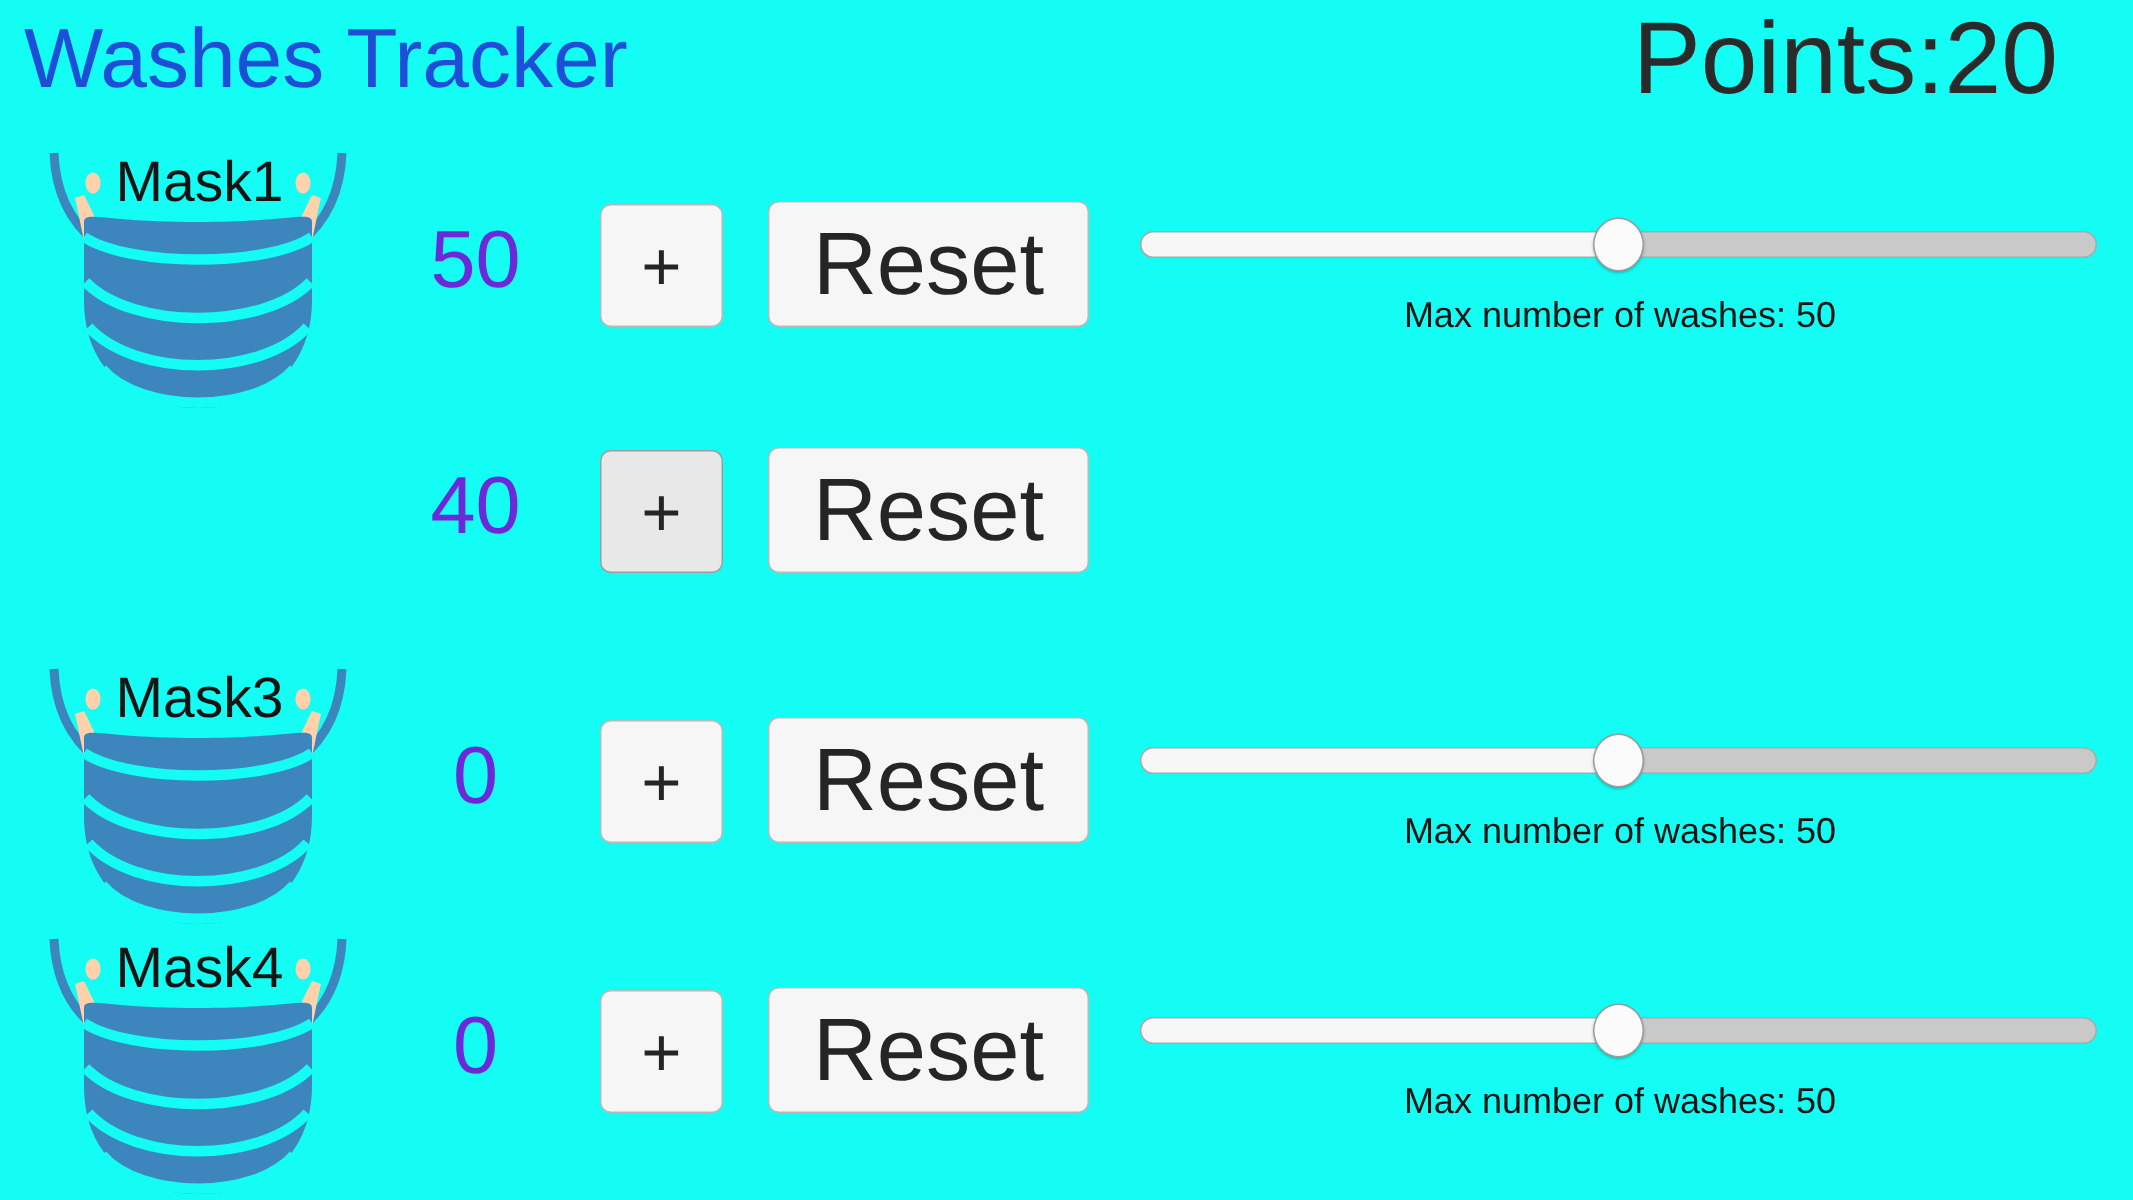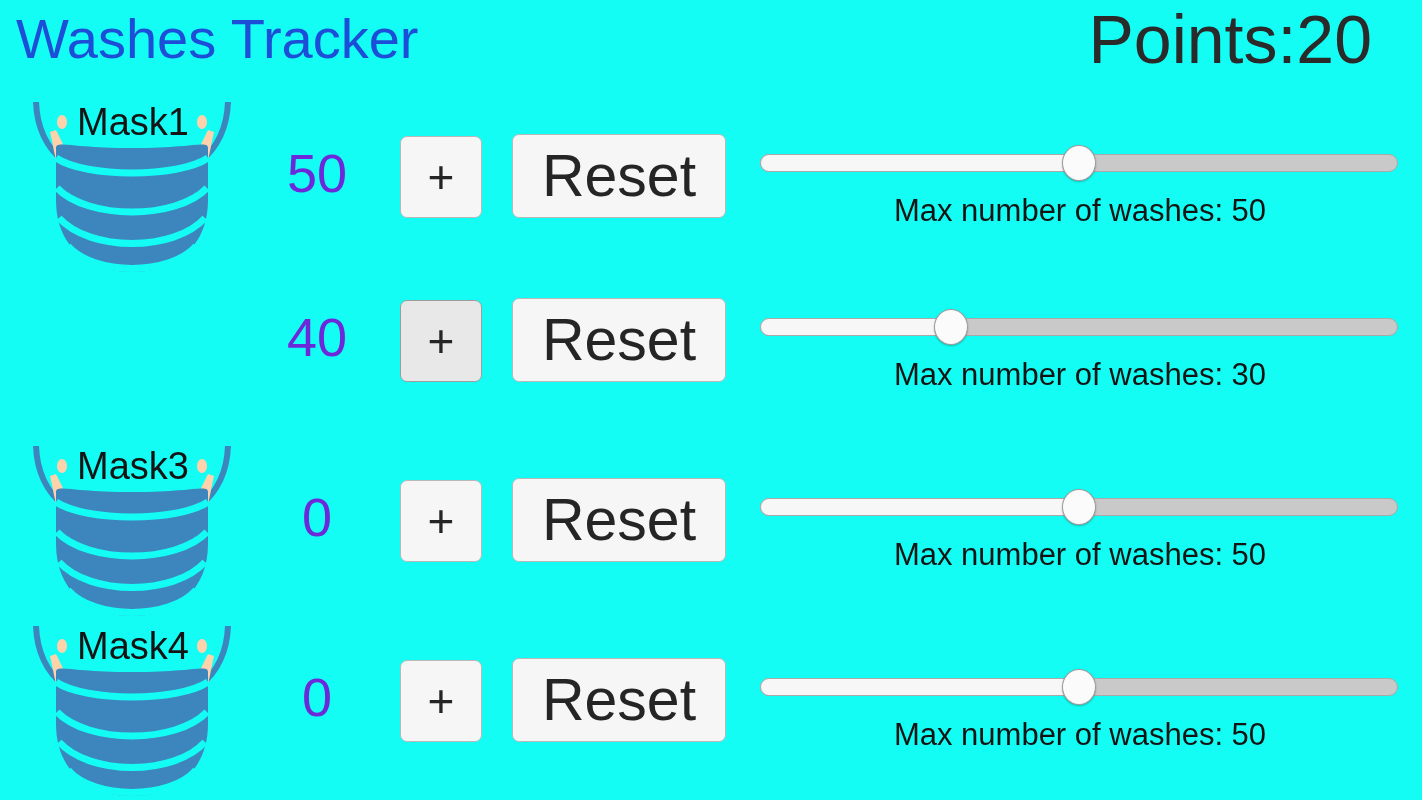--- a/index.html
+++ b/index.html
@@ -181,21 +181,21 @@
     box-sizing: border-box;
     box-shadow: 0 1px 2px rgba(0,0,0,0.25);
     cursor: pointer;
   }
   .slider-caption {
     position: absolute;
     left: 0;
     top: 96px;
     width: 644px;
     text-align: center;
-    font-size: 31px;
+    font-size: 24px;
     line-height: 42px;
     color: #141414;
     white-space: nowrap;
   }
 </style>
 </head>
 <body>
 
 <div class="header">
   <div class="app-title">Washes Tracker</div>
@@ -228,28 +228,20 @@
       <div class="slider-thumb" style="left: 50%;"></div>
     </div>
     <div class="slider-caption">Max number of washes: 50</div>
   </div>
 </div>
 
 <div class="row row-2">
   <div class="count">40</div>
   <button class="btn btn-plus pressed">+</button>
   <button class="btn btn-reset">Reset</button>
-  <div class="slider-cell">
-    <div class="slider">
-      <div class="slider-track"></div>
-      <div class="slider-fill" style="width: 30%;"></div>
-      <div class="slider-thumb" style="left: 30%;"></div>
-    </div>
-    <div class="slider-caption">Max number of washes: 30</div>
-  </div>
 </div>
 
 <div class="row row-3">
   <div class="mask-cell">
     <svg class="mask-svg" viewBox="0 0 232 180">
       <path d="M20 6 C22 58, 60 86, 116 86 C172 86, 210 58, 212 6" fill="none" stroke="#3d86bd" stroke-width="6"></path>
       <path d="M34 36 C36 44, 38 56, 40 64 L52 60 C48 50, 44 42, 40 34 Z" fill="#ffd2ab"></path>
       <path d="M198 36 C196 44, 194 56, 192 64 L180 60 C184 50, 188 42, 192 34 Z" fill="#ffd2ab"></path>
       <ellipse cx="46" cy="26" rx="5" ry="7" fill="#ffd2ab"></ellipse>
       <ellipse cx="186" cy="26" rx="5" ry="7" fill="#ffd2ab"></ellipse>

